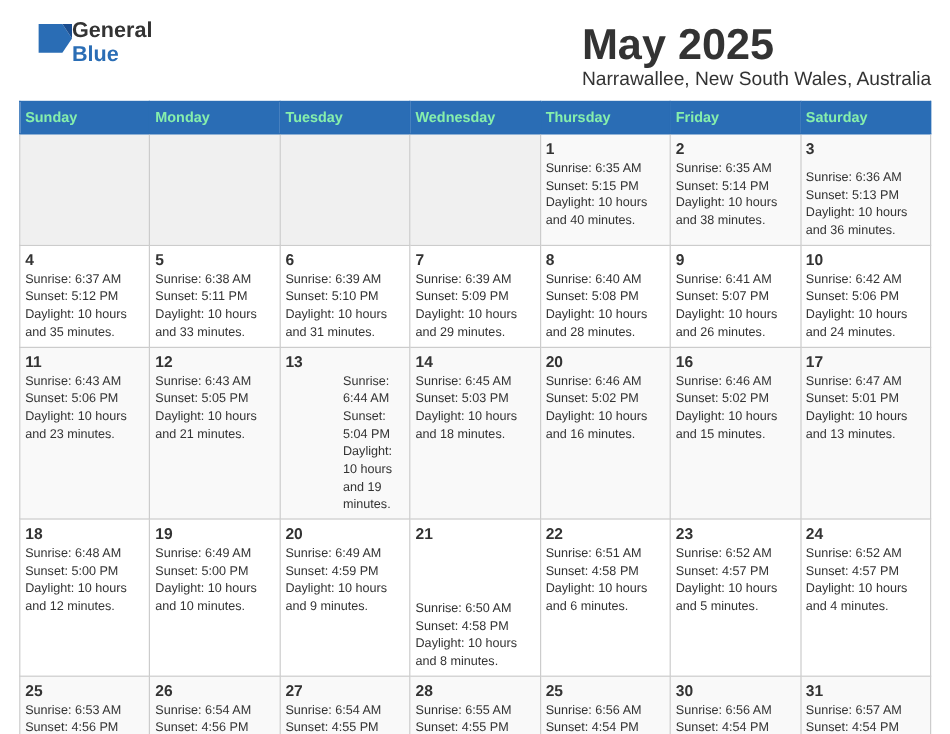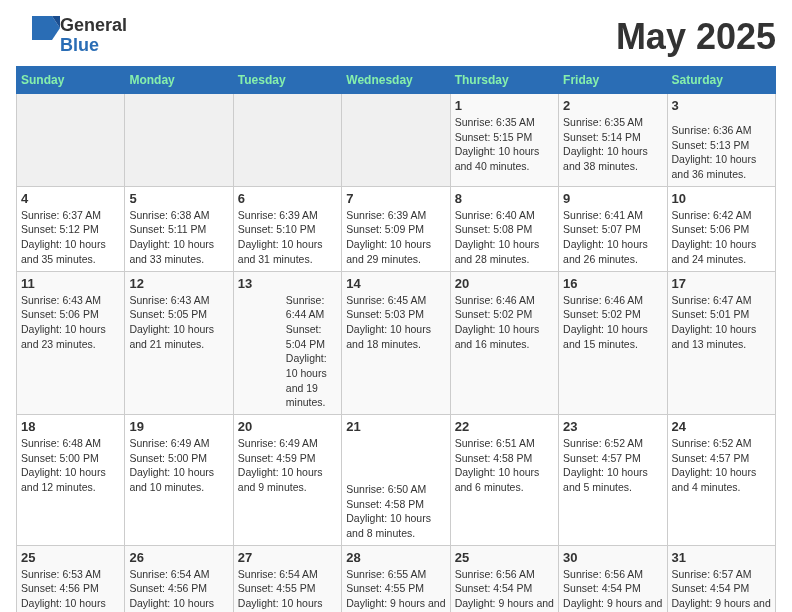--- a/index.html
+++ b/index.html
@@ -11,21 +11,21 @@
       padding: 16px;
     }
     .header {
       display: flex;
       justify-content: space-between;
       align-items: flex-start;
       margin-bottom: 8px;
     }
     .logo {
       display: flex;
-      align-items: flex-start;
+      align-items: flex-end;
       padding-left: 16px;
     }
     .logo-text {
       display: flex;
       flex-direction: column;
       font-size: 18px;
       font-weight: bold;
       line-height: 1.1;
     }
     .logo-general { color: #333; }
@@ -89,20 +89,21 @@
       <polygon points="0,0 20,0 28,12 20,24 0,24" fill="#2a6db5"></polygon>
       <polygon points="20,0 28,0 28,12" fill="#1a4d8f"></polygon>
     </svg>
     <div class="logo-text">
       <span class="logo-general">General</span>
       <span class="logo-blue">Blue</span>
     </div>
   </div>
   <div class="title-block">
     <div class="month-title">May 2025</div>
+    <div class="location-title">Narrawallee, New South Wales, Australia</div>
   </div>
 </div>
 
 <table>
   <thead>
     <tr>
     <th>Sunday</th>
         <th>Monday</th>
         <th>Tuesday</th>
         <th>Wednesday</th>

